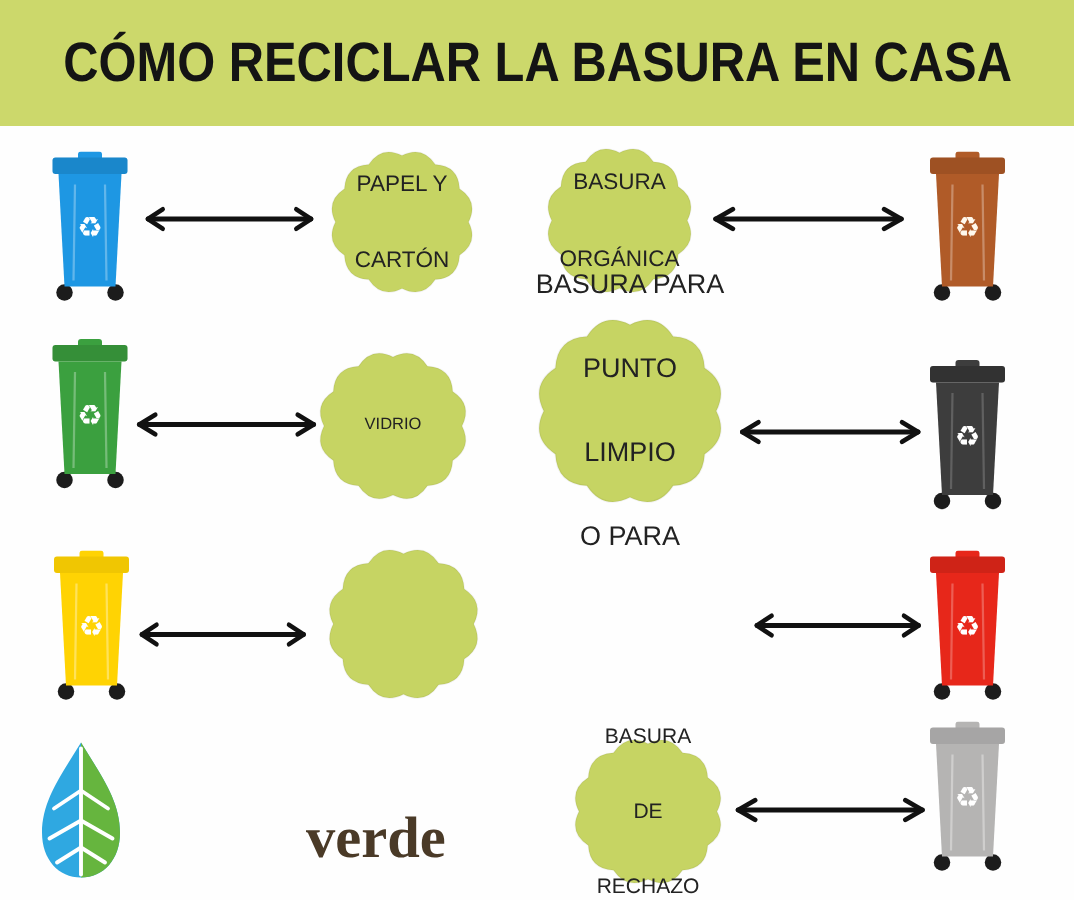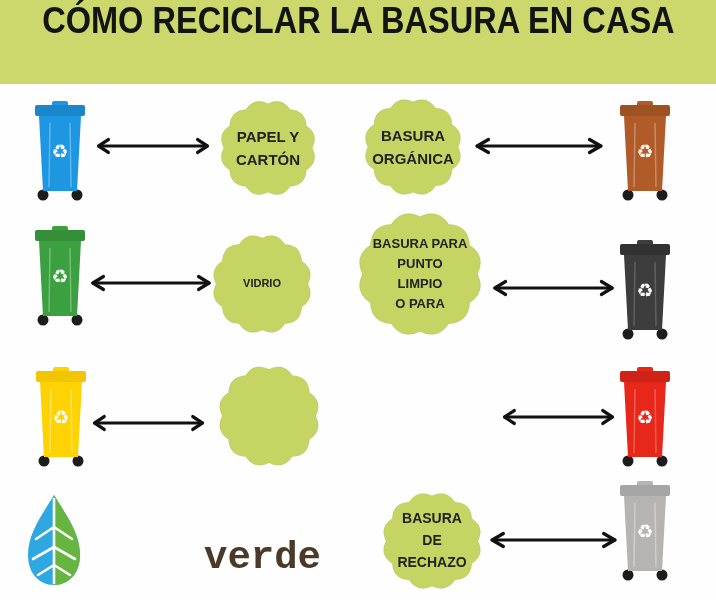--- a/index.html
+++ b/index.html
@@ -1,39 +1,39 @@
 <!DOCTYPE html>
 <html><head>
 <meta charset="utf-8">
 <style>
   html,body{margin:0;padding:0;background:#fff;}
   .canvas{position:relative;width:716px;height:600px;background:#fefefe;overflow:hidden;
           font-family:"Liberation Sans",sans-serif;}
   .header{position:absolute;left:0;top:0;width:716px;height:84px;background:var(--bg,#ccd86b);
-          display:flex;align-items:flex-start;justify-content:center;}
+          display:flex;align-items:center;justify-content:center;}
   .header h1{margin:0;font-size:37px;font-weight:800;color:#141414;letter-spacing:0px;
              transform:scaleX(0.88);white-space:nowrap;}
   .bin{position:absolute;}
   .bin svg{width:100%;height:100%;display:block;}
   .blob{position:absolute;}
   .blob svg{position:absolute;inset:0;width:100%;height:100%;}
   .blob-text{position:absolute;inset:0;display:flex;flex-direction:column;align-items:center;
-             justify-content:center;text-align:center;font-weight:bold;color:#222;}
+             justify-content:center;text-align:center;font-weight:normal;color:#222;gap:28px;}
   .blob-text span{display:block;line-height:1.55;}
   .fs17 span{font-size:11px;}
   .fs15 span{font-size:15px;}
   .fs14 span{font-size:14px;}
-  .fs13 span{font-size:13px;}
+  .fs13 span{font-size:18px;}
   .arrow{position:absolute;}
   .arrow svg{width:100%;height:100%;display:block;}
   .logo{position:absolute;left:24px;top:490px;width:340px;height:104px;}
   .leaf{position:absolute;left:0;top:2px;width:60px;height:98px;}
   .logo-l1{position:absolute;left:62px;top:2px;font-family:"DejaVu Sans",sans-serif;
            font-weight:bold;font-size:42px;color:#4a3a27;}
-  .logo-l2{position:absolute;left:180px;top:46px;font-family:Liberation Mono, monospace;
+  .logo-l2{position:absolute;left:180px;top:46px;font-family:Liberation Serif, serif;
            font-weight:bold;font-size:39px;color:#4a3a27;}
   .recycle-glyph{font-family:"DejaVu Sans",sans-serif;}
 </style>
 </head>
 <body>
 
 <div class="canvas">
 
   <div class="header" style="--bg: #ccd86b;">
     <h1>CÓMO RECICLAR LA BASURA EN CASA</h1>

